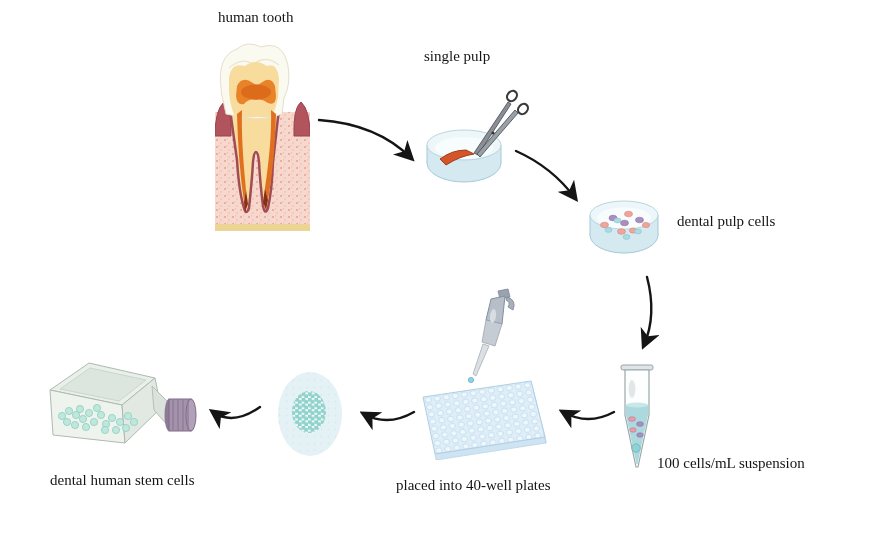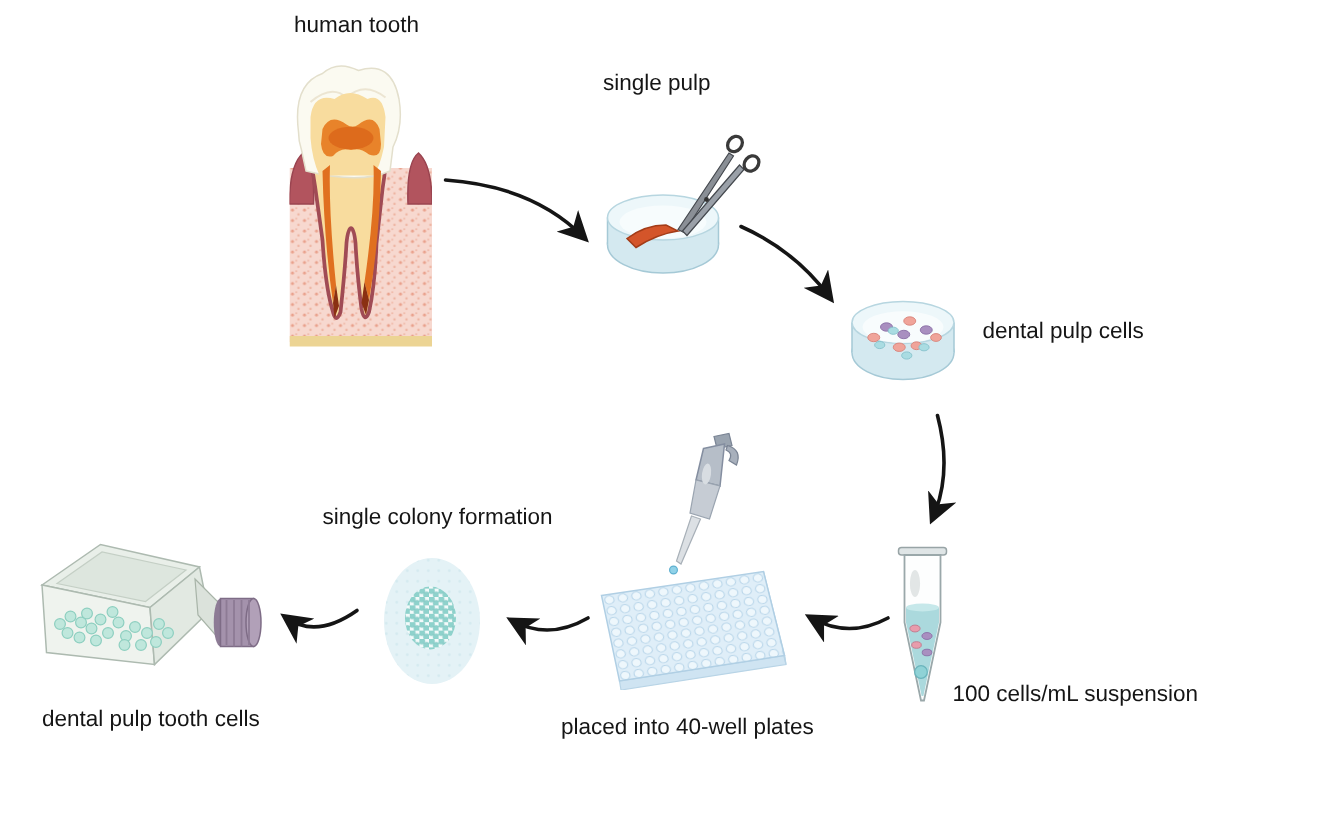--- a/index.html
+++ b/index.html
@@ -1,18 +1,18 @@
 <!DOCTYPE html>
 <html><head>
 <meta charset="utf-8">
 <style>
   html,body{margin:0;padding:0;background:#ffffff;}
   .canvas{
     position:relative;width:844px;height:549px;background:#ffffff;
-    overflow:hidden;font-family:Liberation Sans, sans-serif;
+    overflow:hidden;font-family:Liberation Serif, serif;margin-left:22px;
   }
   .label{
     position:absolute;font-size:15px;color:#151515;white-space:nowrap;
     line-height:18px;
   }
   .art{position:absolute;}
 </style>
 </head>
 <body>
 
@@ -205,16 +205,15 @@
       <ellipse cx="149" cy="57" rx="5" ry="16" fill="#b1a0b8" stroke="#7e6c86" stroke-width="1"></ellipse>
       <path d="M 131,42 L 131,72 M 136,42 L 136,73 M 141,42 L 141,73 M 146,42 L 146,72" stroke="#8d7b95" stroke-width="1.2"></path>
     </g>
   </svg>
 
   <div class="label" style="left:196px;top:8px;">human tooth</div>
   <div class="label" style="left:402px;top:47px;">single pulp</div>
   <div class="label" style="left:655px;top:212px;">dental pulp cells</div>
   <div class="label" style="left:635px;top:454px;">100 cells/mL suspension</div>
   <div class="label" style="left:374px;top:476px;">placed into 40-well plates</div>
-  <div class="label" style="left:215px;top:336px;">single colony formation</div>
-  <div class="label" style="left:28px;top:471px;">dental pulp tooth cells</div>
+  <div class="label" style="left:28px;top:471px;">dental human stem cells</div>
 
 </div>
 
 </body></html>

